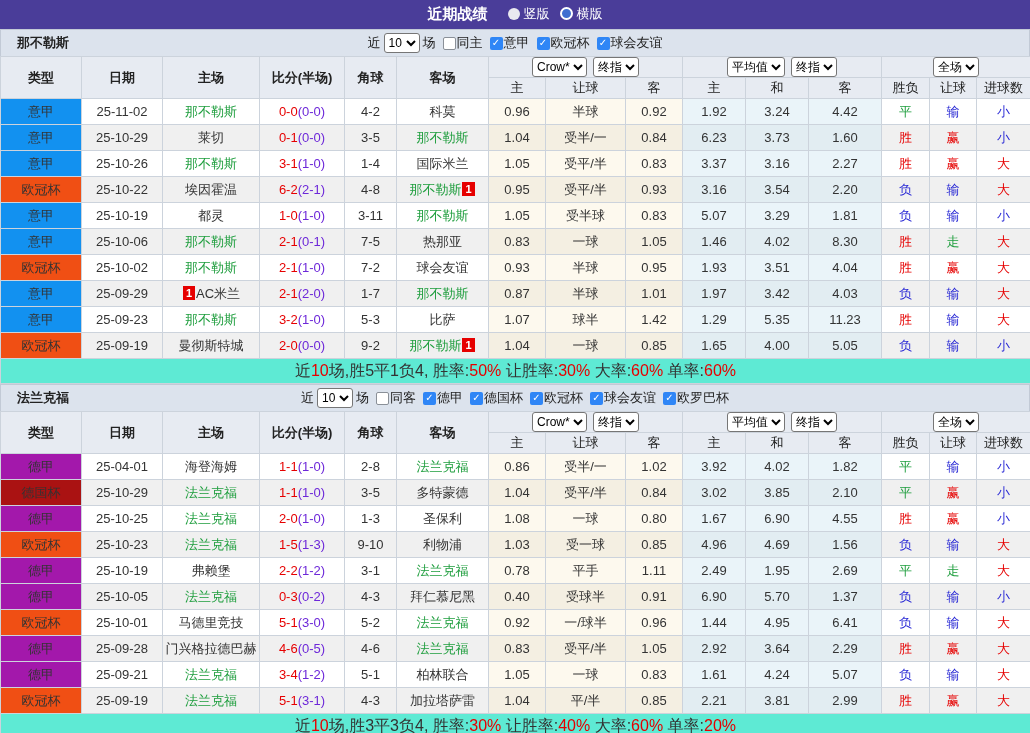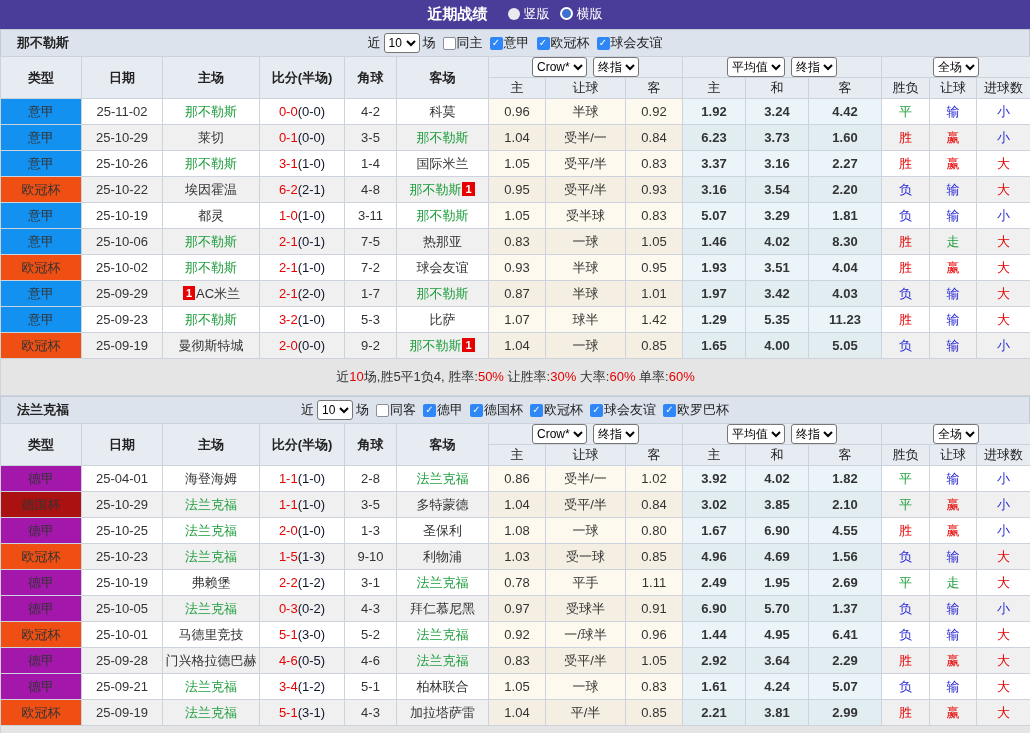--- a/index.html
+++ b/index.html
@@ -21,28 +21,28 @@
   .chk-on { background:#2f86f6; color:#fff; }
   .chk-off { background:#fff; border:1px solid #8a9098; }
   table.grid { width:1030px; border-collapse:collapse; table-layout:fixed; border:1px solid #b9c1cc; }
   .grid th, .grid td { border:1px solid #ccd3dc; text-align:center; overflow:hidden; white-space:nowrap; }
   .grid thead th { background:#e7ebf2; font-size:13px; font-weight:normal; color:#222; height:21px; }
   .grid thead th.top { font-weight:bold; }
   .grid tbody td { height:26px; font-size:13px; color:#333; }
   .grid tbody tr:nth-child(even) { background:#f0f0f0; }
   .c-crow { background:#fdf9ee; }
   tbody tr:nth-child(even) td.c-crow { background:#f4efe2; }
-  .c-avg { background:#eaf4f9;font-weight:bold; }
+  .c-avg { background:#eaf4f9; }
   tbody tr:nth-child(even) td.c-avg { background:#e2edf2; }
   td.type-cell { color:#fff; font-size:12px; }
   .hl { color:#1f9e3e; }
   .score-main { color:#e60000;margin-top:36px; }
-  .score-half { color:#0f172a; }
+  .score-half { color:#6d28d9; }
   .badge { display:inline-block; background:#e60000; color:#fff; font-size:11px; font-weight:bold; line-height:14px; padding:0 3px; margin:0 1px; vertical-align:1px; }
-  tr.summary-row td { background:#e5e5e5; height:37px; font-size:13px; }
+  tr.summary-row td { background:#5eead4; height:25px; font-size:16px; }
   .seg-d { color:#333; } .seg-r { color:#e60000; }
 </style>
 </head>
 <body>
 
 <header class="title-bar">
   <span class="title">近期战绩</span>
   <span id="layout-options"><span class="radio-wrap">
         <span class="radio radio-on"></span>
         <span class="radio-label">竖版</span>
@@ -457,21 +457,21 @@
             <td style="color: rgb(31, 158, 62);">走</td>
             <td style="color: rgb(230, 0, 0);">大</td>
           </tr>
           <tr class="match-row">
             <td class="type-cell" style="background: rgb(163, 24, 171);">德甲</td>
             <td>25-10-05</td>
             <td><span class="hl">法兰克福</span></td>
             <td><span class="score-main">0-3</span><span class="score-half">(0-2)</span></td>
             <td>4-3</td>
             <td><span>拜仁慕尼黑</span></td>
-            <td class="c-crow">0.97</td>
+            <td class="c-crow">0.40</td>
             <td class="c-crow">受球半</td>
             <td class="c-crow">0.91</td>
             <td class="c-avg">6.90</td>
             <td class="c-avg">5.70</td>
             <td class="c-avg">1.37</td>
             <td style="color: rgb(43, 43, 213);">负</td>
             <td style="color: rgb(43, 43, 213);">输</td>
             <td style="color: rgb(43, 43, 213);">小</td>
           </tr>
           <tr class="match-row">

